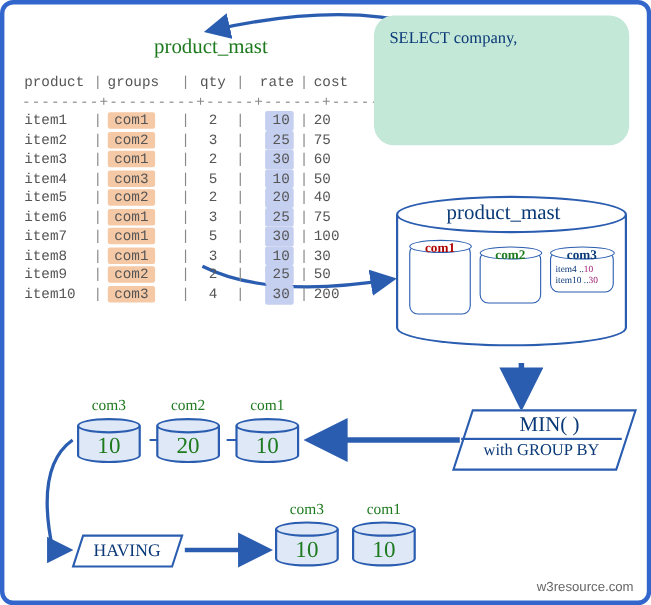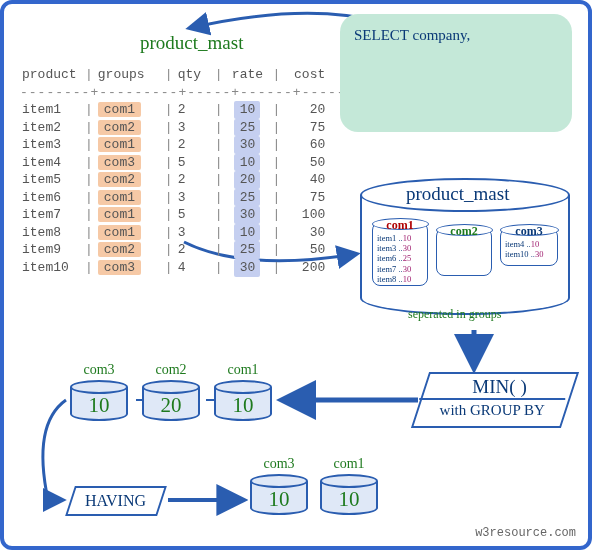--- a/index.html
+++ b/index.html
@@ -7,23 +7,23 @@
 .container{position:relative;width:100%;height:100%}
 
 .table-title{position:absolute;top:28px;left:136px;color:#1e7a1e;font-size:19px;font-family:Georgia,serif}
 .table-wrap{position:absolute;top:62px;left:16px;font-family:Liberation Mono, monospace;font-size:13px;color:#555;line-height:1.35}
 .table-wrap .hdr{display:flex;gap:0}
 .table-wrap .sep{letter-spacing:1px;color:#888}
 .table-wrap .row{display:flex;gap:0;white-space:pre}
 .cell{padding:0 2px}
 .c-prod{width:62px}
 .c-comp{width:66px;text-align:left}
-.c-qty{width:36px;text-align:left}
-.c-rate{width:44px;text-align:center}
-.c-cost{width:44px;text-align:right}
+.c-qty{width:36px;text-align:center}
+.c-rate{width:44px;text-align:right}
+.c-cost{width:44px;text-align:left}
 .pipe{color:#888;padding:0 3px}
 .comp-hl{background:#f6c9a6;padding:0 6px;border-radius:2px}
 .rate-hl{background:#c5cff0;padding:0 4px;border-radius:2px;display:inline-block;min-width:26px}
 
 .sql-box{position:absolute;top:10px;left:336px;width:232px;height:118px;background:#c4e8d8;border-radius:18px;padding:12px 14px;font-family:Georgia,serif;font-size:15px;color:#0a3977;line-height:1.3}
 
 .cyl-big{position:absolute;top:174px;left:356px;width:210px;height:150px}
 .cyl-big .top{width:210px;height:34px;border:2px solid #2a5db0;border-radius:50%;background:#fff;position:absolute;top:0}
 .cyl-big .body{width:210px;height:120px;border-left:2px solid #2a5db0;border-right:2px solid #2a5db0;border-bottom:2px solid #2a5db0;border-radius:0 0 105px 105px / 0 0 17px 17px;position:absolute;top:17px;background:#fff}
 .cyl-big .lbl{position:absolute;top:5px;left:46px;color:#0a3977;font-size:19px}
@@ -54,21 +54,21 @@
 .min-box{position:absolute;top:368px;left:416px;width:150px;height:56px;transform:skewX(-18deg);border:2px solid #2a5db0;background:#fff}
 .min-box .t1{transform:skewX(18deg);text-align:center;font-size:19px;color:#0a3977;padding-top:2px}
 .min-box .t2{transform:skewX(18deg);text-align:center;font-size:15px;color:#0a3977;border-top:2px solid #2a5db0;padding-top:2px}
 
 .having-box{position:absolute;top:482px;left:66px;width:92px;height:30px;transform:skewX(-18deg);border:2px solid #2a5db0;background:#fff;display:flex;align-items:center;justify-content:center}
 .having-box span{transform:skewX(18deg);font-size:16px;color:#0a3977}
 
 .sc4{top:470px;left:246px}
 .sc5{top:470px;left:316px}
 
-.credit{position:absolute;bottom:6px;right:12px;font-size:12px;color:#666;font-family:Liberation Mono, monospace}
+.credit{position:absolute;bottom:6px;right:12px;font-size:12px;color:#666;font-family:Liberation Sans, sans-serif}
 
 svg.arrows{position:absolute;top:0;left:0;width:100%;height:100%;pointer-events:none}
 </style>
 </head>
 <body>
 
 <div class="container">
 
 <svg class="arrows">
   <defs>
@@ -116,32 +116,24 @@
 </div>
 
 <div class="sql-box">
   <div>SELECT company,</div>
 </div>
 
 <div class="cyl-big">
   <div class="body"></div>
   <div class="top"></div>
   <div class="lbl">product_mast</div>
-  <div class="caption">seperated in groups</div>
 </div>
 
 <div class="minicyl mc1">
   <div class="ttl">com1</div>
-  <div id="g1">
-        <div class="ln">item1 ..<span class="rv">10</span></div>
-        <div class="ln">item3 ..<span class="rv">30</span></div>
-        <div class="ln">item6 ..<span class="rv">25</span></div>
-        <div class="ln">item7 ..<span class="rv">30</span></div>
-        <div class="ln">item8 ..<span class="rv">10</span></div>
-      </div>
 </div>
 <div class="minicyl mc2">
   <div class="ttl">com2</div>
 </div>
 <div class="minicyl mc3">
   <div class="ttl">com3</div>
   <div id="g3">
         <div class="ln">item4 ..<span class="rv">10</span></div>
         <div class="ln">item10 ..<span class="rv">30</span></div>
       </div>

